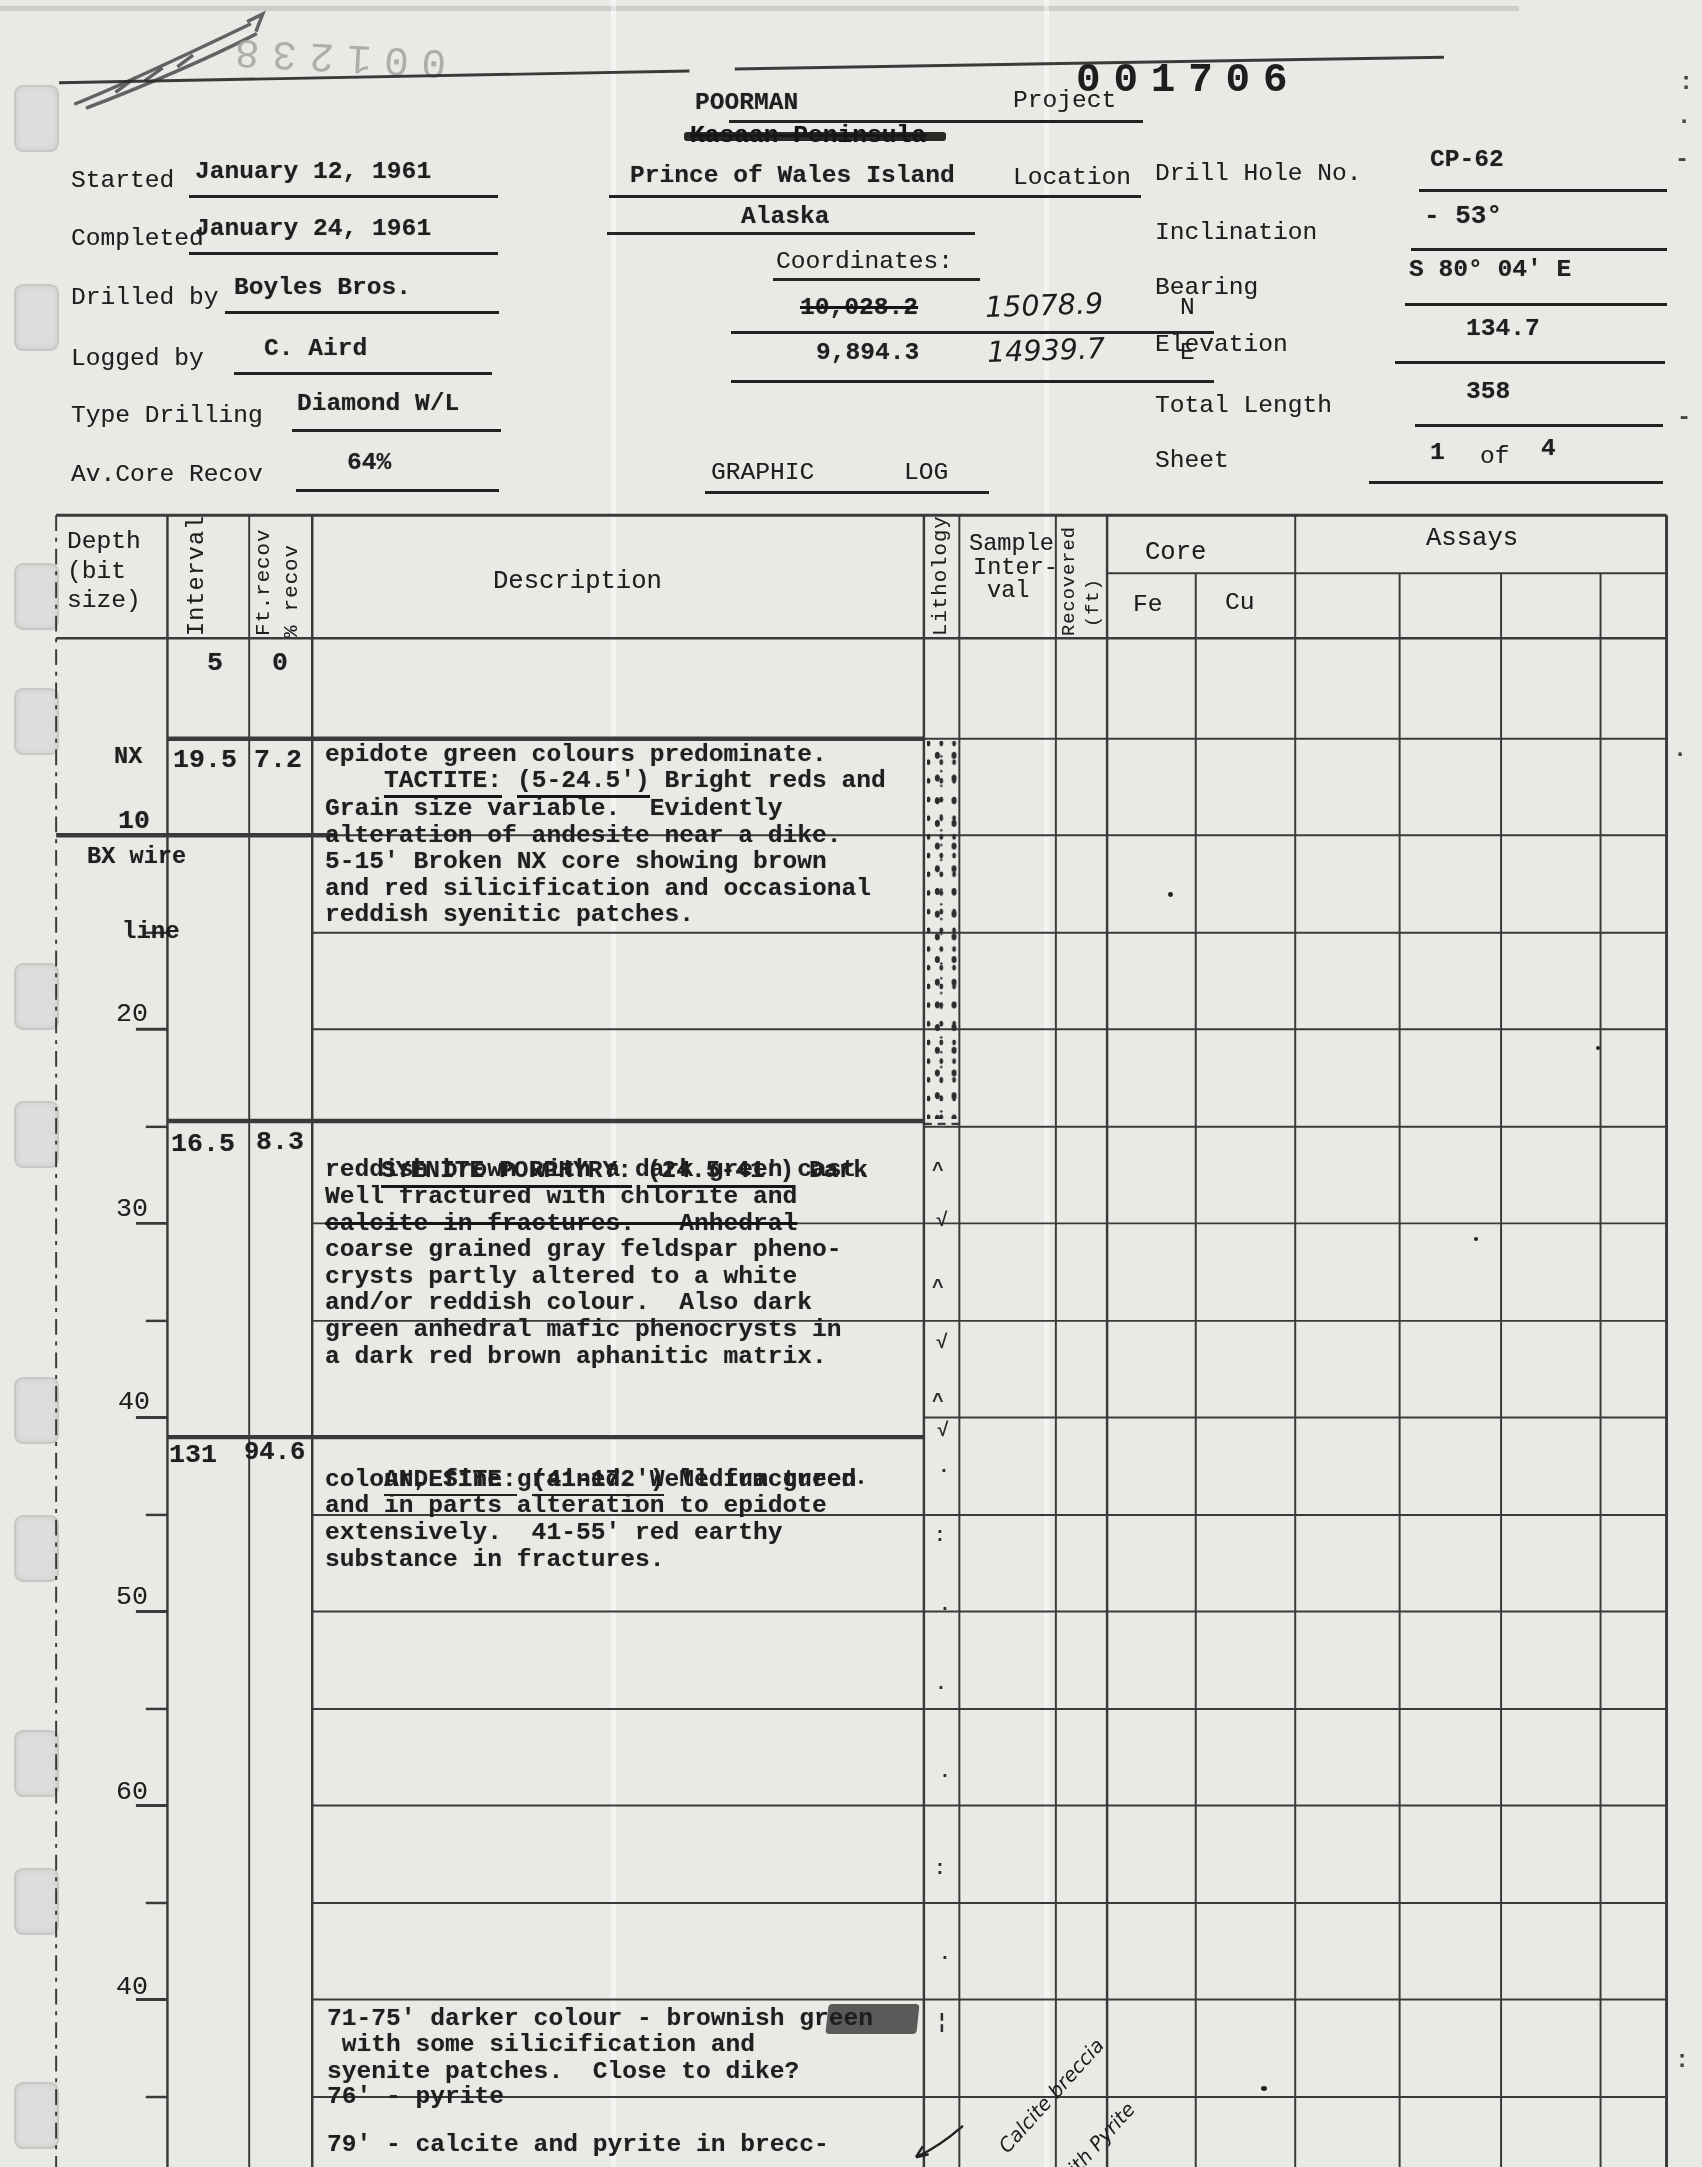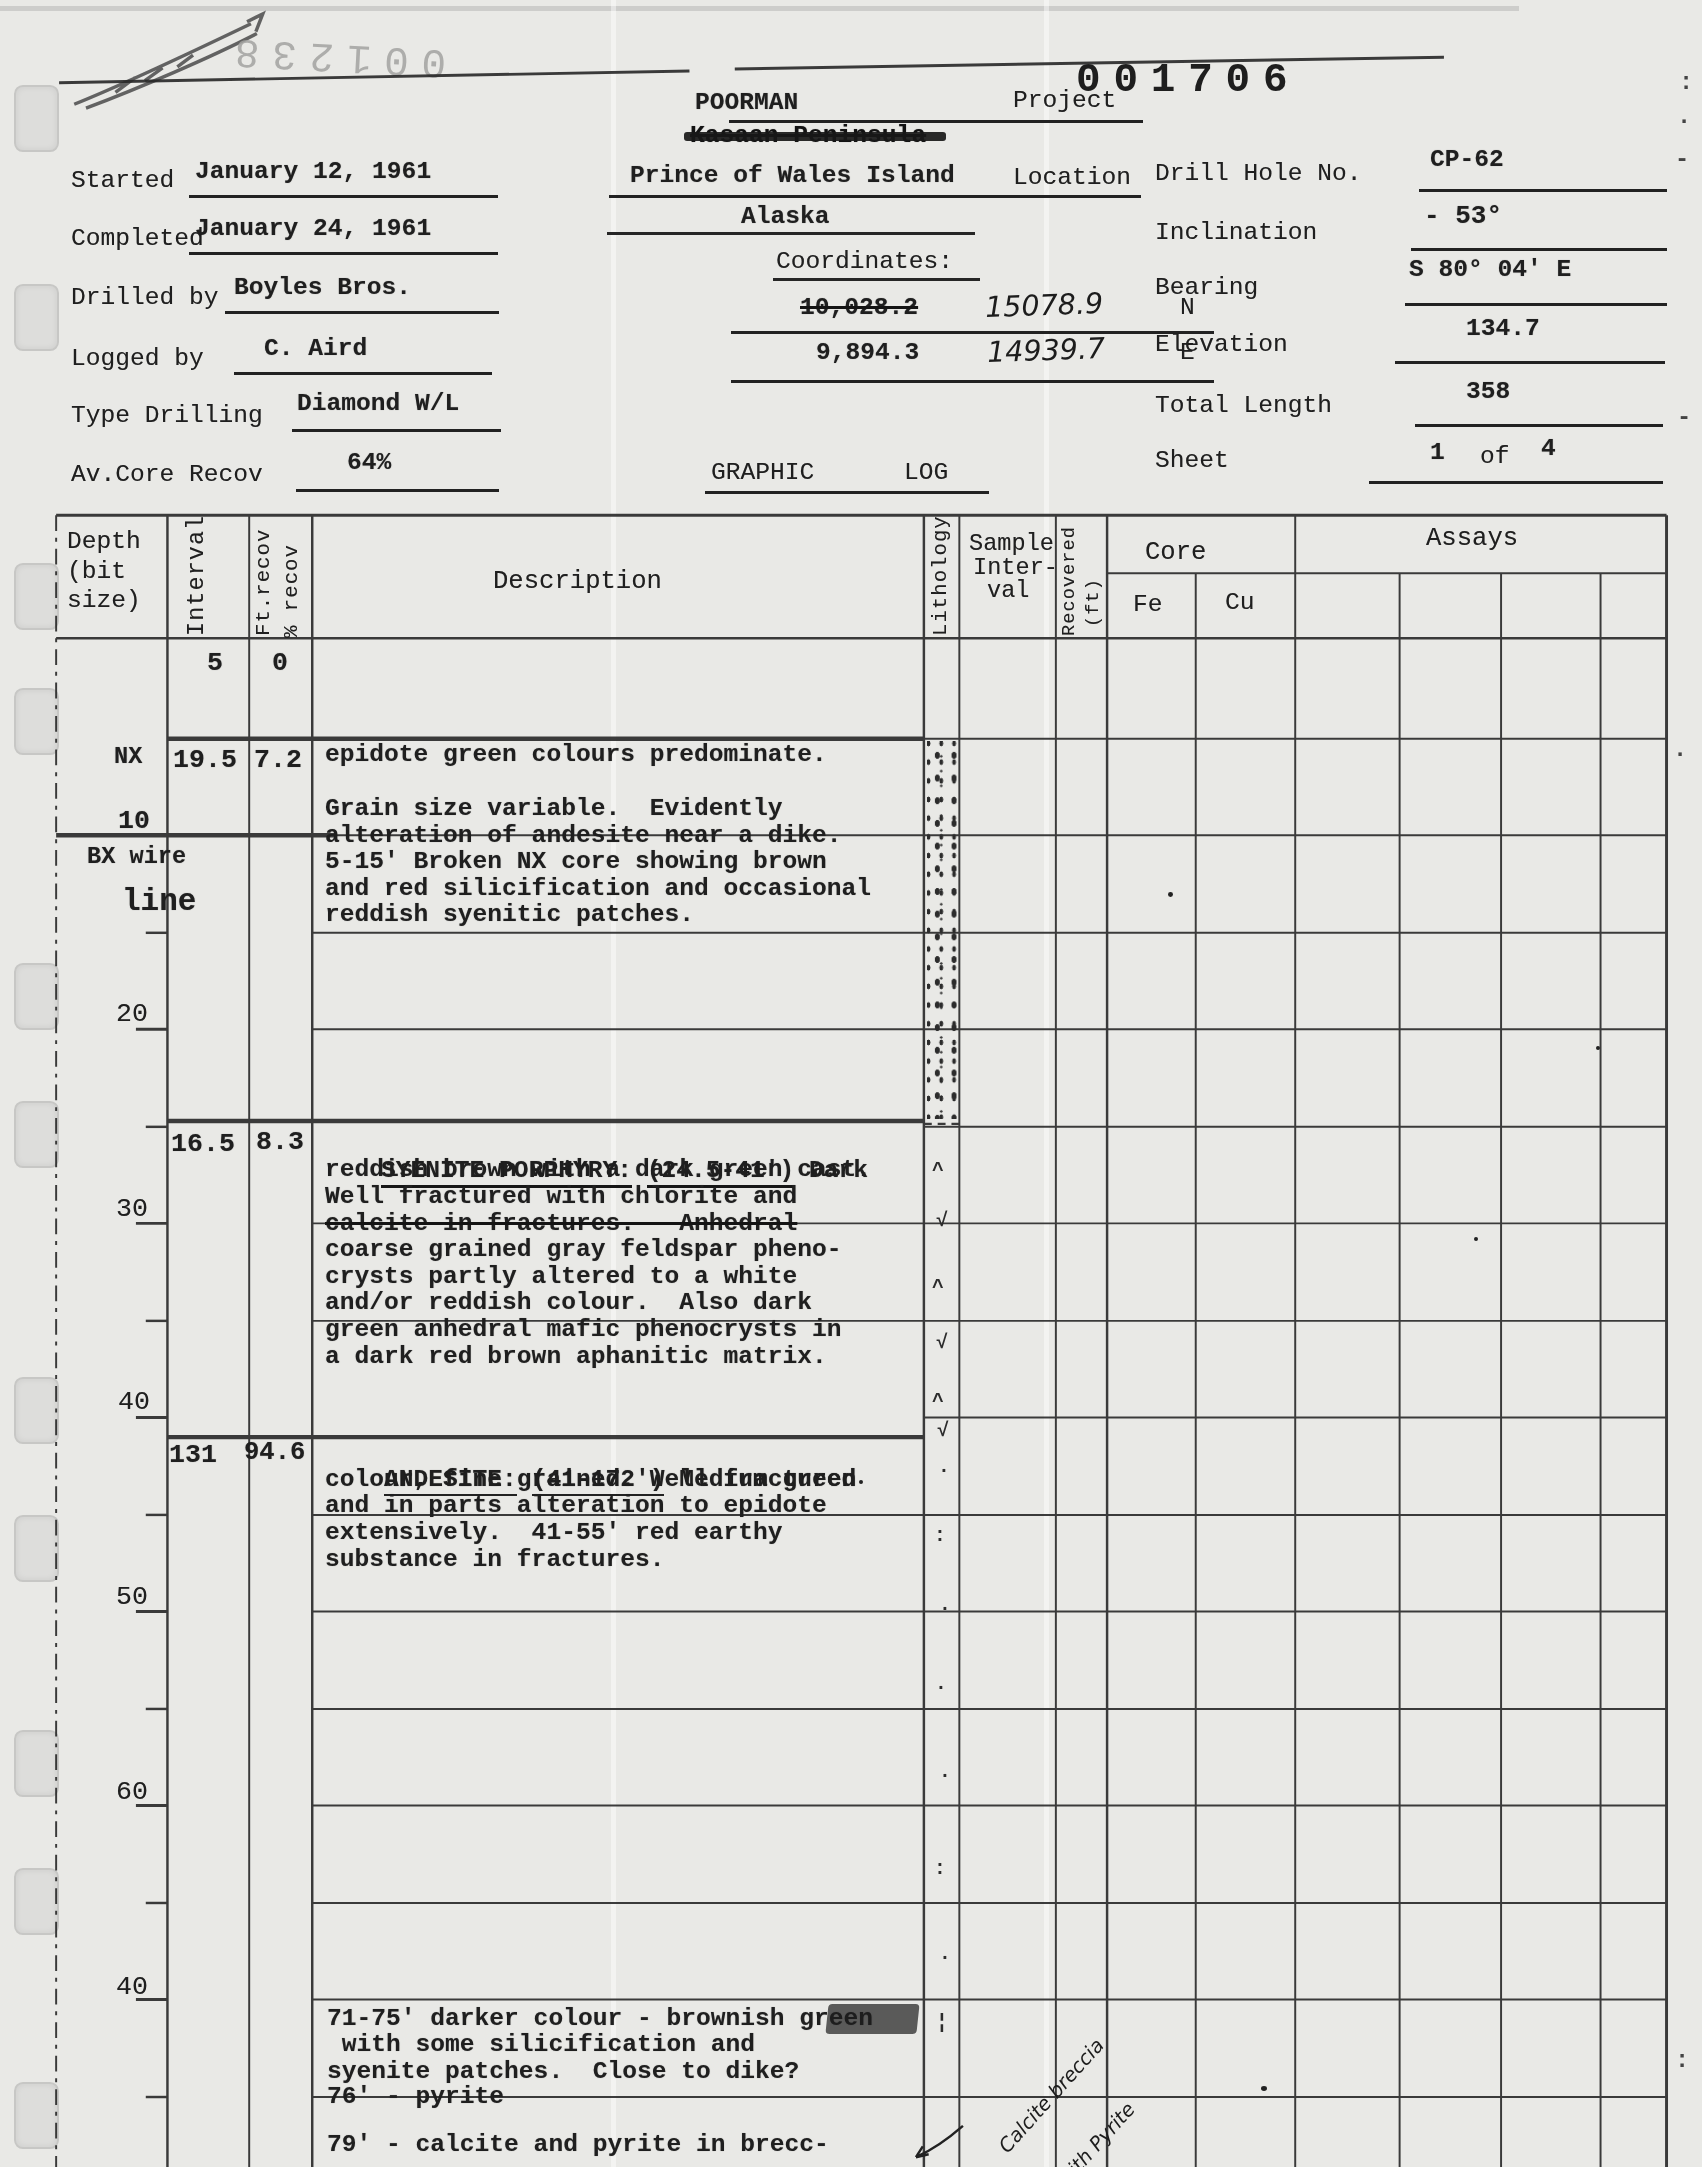--- a/index.html
+++ b/index.html
@@ -248,38 +248,41 @@
   <div class="abs vert" style="left:1082px;top:548px;height:79px;font-size:18.7px">(ft)</div>
 
   <span class="abs lab" style="left:1145px;top:538px;font-size:25.6px">Core</span>
   <span class="abs lab" style="left:1426px;top:524px;font-size:25.6px">Assays</span>
   <span class="abs lab" style="left:1133px;top:591px;font-size:24.6px">Fe</span>
   <span class="abs lab" style="left:1225px;top:589px;font-size:24.6px">Cu</span>
 
   <span class="abs t" style="left:114px;top:743px;font-size:23.6px">NX</span>
   <span class="abs t" style="left:118px;top:806px;font-size:26.6px">10</span>
   <span class="abs t" style="left:87px;top:843px;font-size:23.6px">BX wire</span>
-  <span class="abs t" style="left:122px;top:884px;font-size:31px">line</span>
+  <span class="abs t" style="left:122px;top:918px;font-size:24px">line</span>
   <span class="abs lab" style="left:116px;top:999px;font-size:26.6px">20</span>
   <span class="abs lab" style="left:116px;top:1194px;font-size:26.6px">30</span>
   <span class="abs lab" style="left:118px;top:1387px;font-size:26.6px">40</span>
   <span class="abs lab" style="left:116px;top:1582px;font-size:26.6px">50</span>
   <span class="abs lab" style="left:116px;top:1777px;font-size:26.6px">60</span>
   <span class="abs lab" style="left:116px;top:1972px;font-size:26.6px">40</span>
 
   <span class="abs t" style="left:207px;top:648px;font-size:26.6px">5</span>
   <span class="abs t" style="left:272px;top:648px;font-size:26.6px">0</span>
   <span class="abs t" style="left:173px;top:745px;font-size:26.6px">19.5</span>
   <span class="abs t" style="left:254px;top:745px;font-size:26.6px">7.2</span>
   <span class="abs t" style="left:171px;top:1129px;font-size:26.6px">16.5</span>
   <span class="abs t" style="left:256px;top:1127px;font-size:26.6px">8.3</span>
   <span class="abs t" style="left:169px;top:1440px;font-size:26.6px">131</span>
   <span class="abs t" style="left:244px;top:1438px;font-size:25.6px">94.6</span>
 
 
+  <div class="abs desc" style="left:325px;top:741px">
+    <span class="uh">TACTITE:</span><span> </span><span class="uh">(5-24.5')</span><span> </span><span>Bright reds and</span>
+  </div>
   <div class="abs desc" style="left:325px;top:742px">epidote green colours predominate.</div>
   <div class="abs desc" style="left:325px;top:796px">Grain size variable.  Evidently</div>
   <div class="abs desc" style="left:325px;top:823px">alteration of andesite near a dike.</div>
   <div class="abs desc" style="left:325px;top:849px">5-15' Broken NX core showing brown</div>
   <div class="abs desc" style="left:325px;top:876px">and red silicification and occasional</div>
   <div class="abs desc" style="left:325px;top:902px">reddish syenitic patches.</div>
 
   <div class="abs desc" style="left:322px;top:1131px">
     <span class="uh">SYENITE PORPHYRY:</span><span> </span><span class="uh">(24.5-41')</span><span> </span><span>Dark</span>
   </div>

